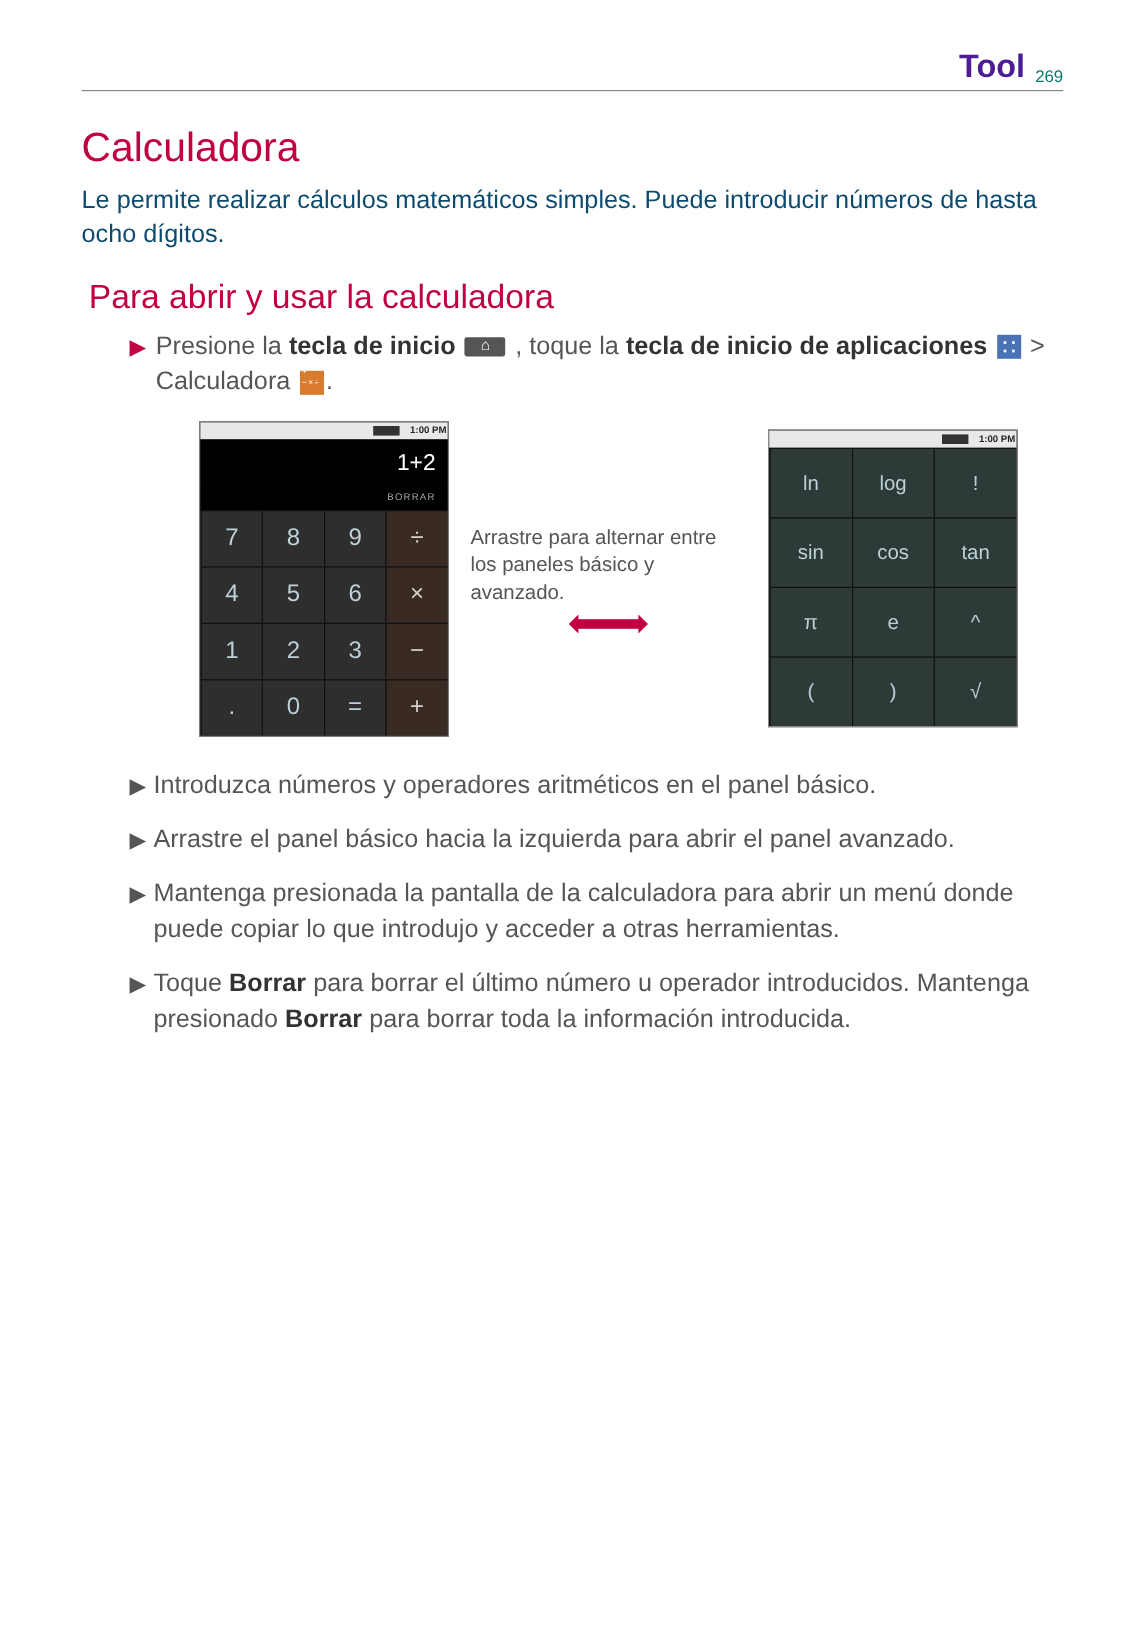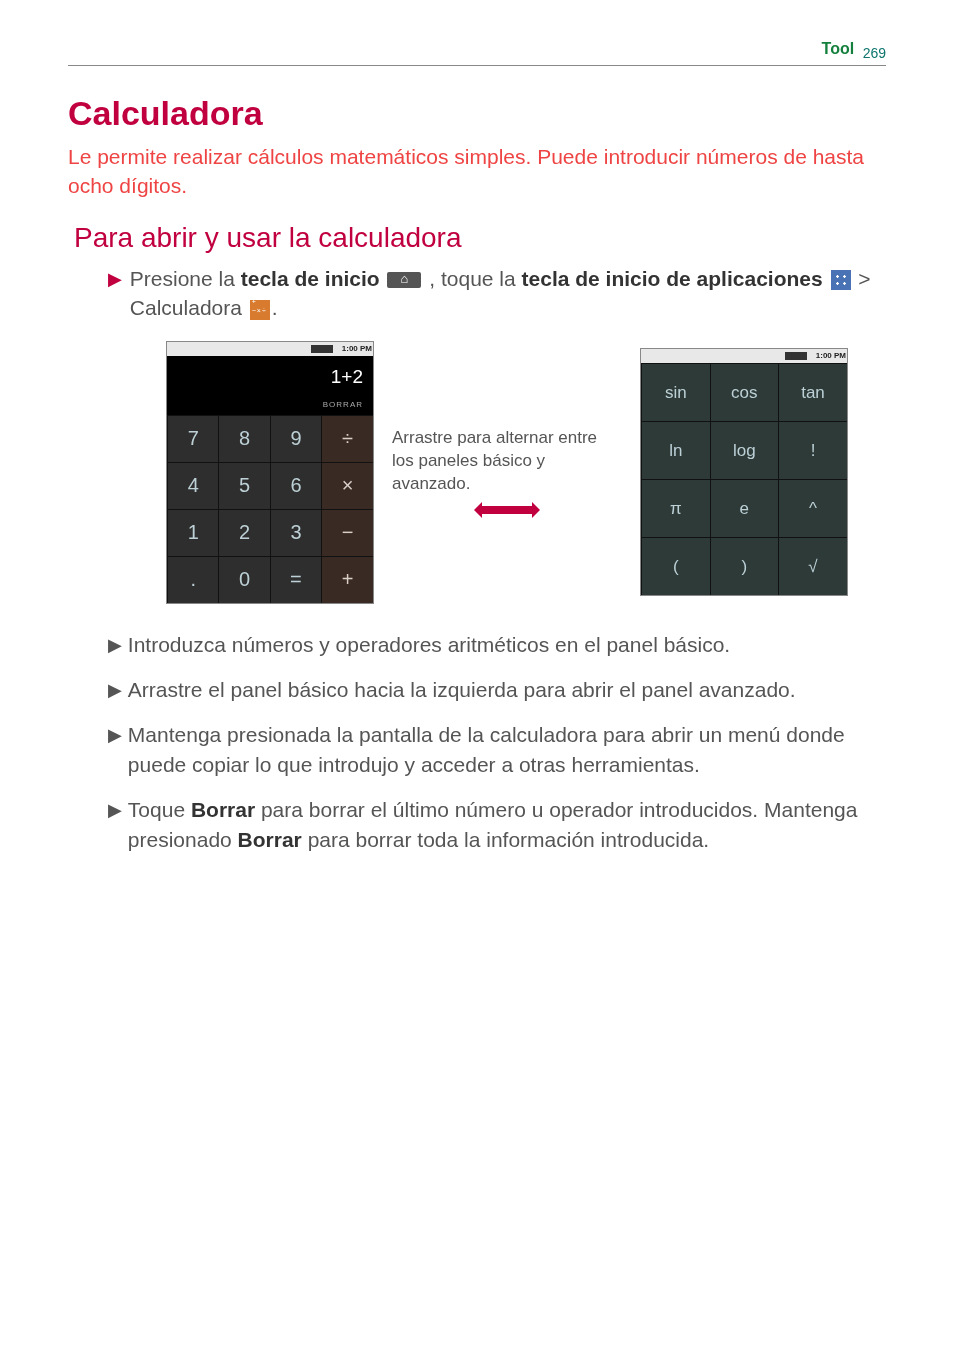--- a/index.html
+++ b/index.html
@@ -14,40 +14,40 @@
     padding: 40px 68px 40px 68px;
   }
   .running-head {
     border-bottom: 1px solid #888;
     padding-bottom: 4px;
     margin-bottom: 28px;
     text-align: right;
   }
   .running-head .tool {
     font-weight: bold;
-    font-size: 16px;
-    color: #15803d;
+    font-size: 27px;
+    color: #4c1d95;
   }
   .running-head .pg {
     font-size: 14px;
     color: #0f766e;
     vertical-align: sub;
     margin-left: 4px;
   }
   h1.title {
     color: #c1003f;
-    font-weight: bold;
+    font-weight: normal;
     font-size: 34px;
     margin: 0 0 10px 0;
   }
   p.intro {
     font-size: 21px;
     line-height: 1.35;
     margin: 0 0 22px 0;
-    color: #ef4444;
+    color: #0c4a6e;
   }
   h2.sub {
     color: #c1003f;
     font-weight: normal;
     font-size: 28px;
     margin: 0 0 10px 6px;
   }
   .bullet {
     display: flex;
     align-items: flex-start;
@@ -276,28 +276,28 @@
           <span class="bar"></span>
           <span class="head-r"></span>
       </div>
     </div>
 
     <div class="phone">
       <div class="statusbar"><span class="clk">1:00 PM</span></div>
       <table class="keys keys2">
         <tbody>
             <tr>
+          <td>ln</td>
+          <td>log</td>
+          <td>!</td>
+        </tr>
+        <tr>
           <td>sin</td>
           <td>cos</td>
           <td>tan</td>
-        </tr>
-        <tr>
-          <td>ln</td>
-          <td>log</td>
-          <td>!</td>
         </tr>
         <tr>
           <td>π</td>
           <td>e</td>
           <td>^</td>
         </tr>
         <tr>
           <td>(</td>
           <td>)</td>
           <td>√</td>

